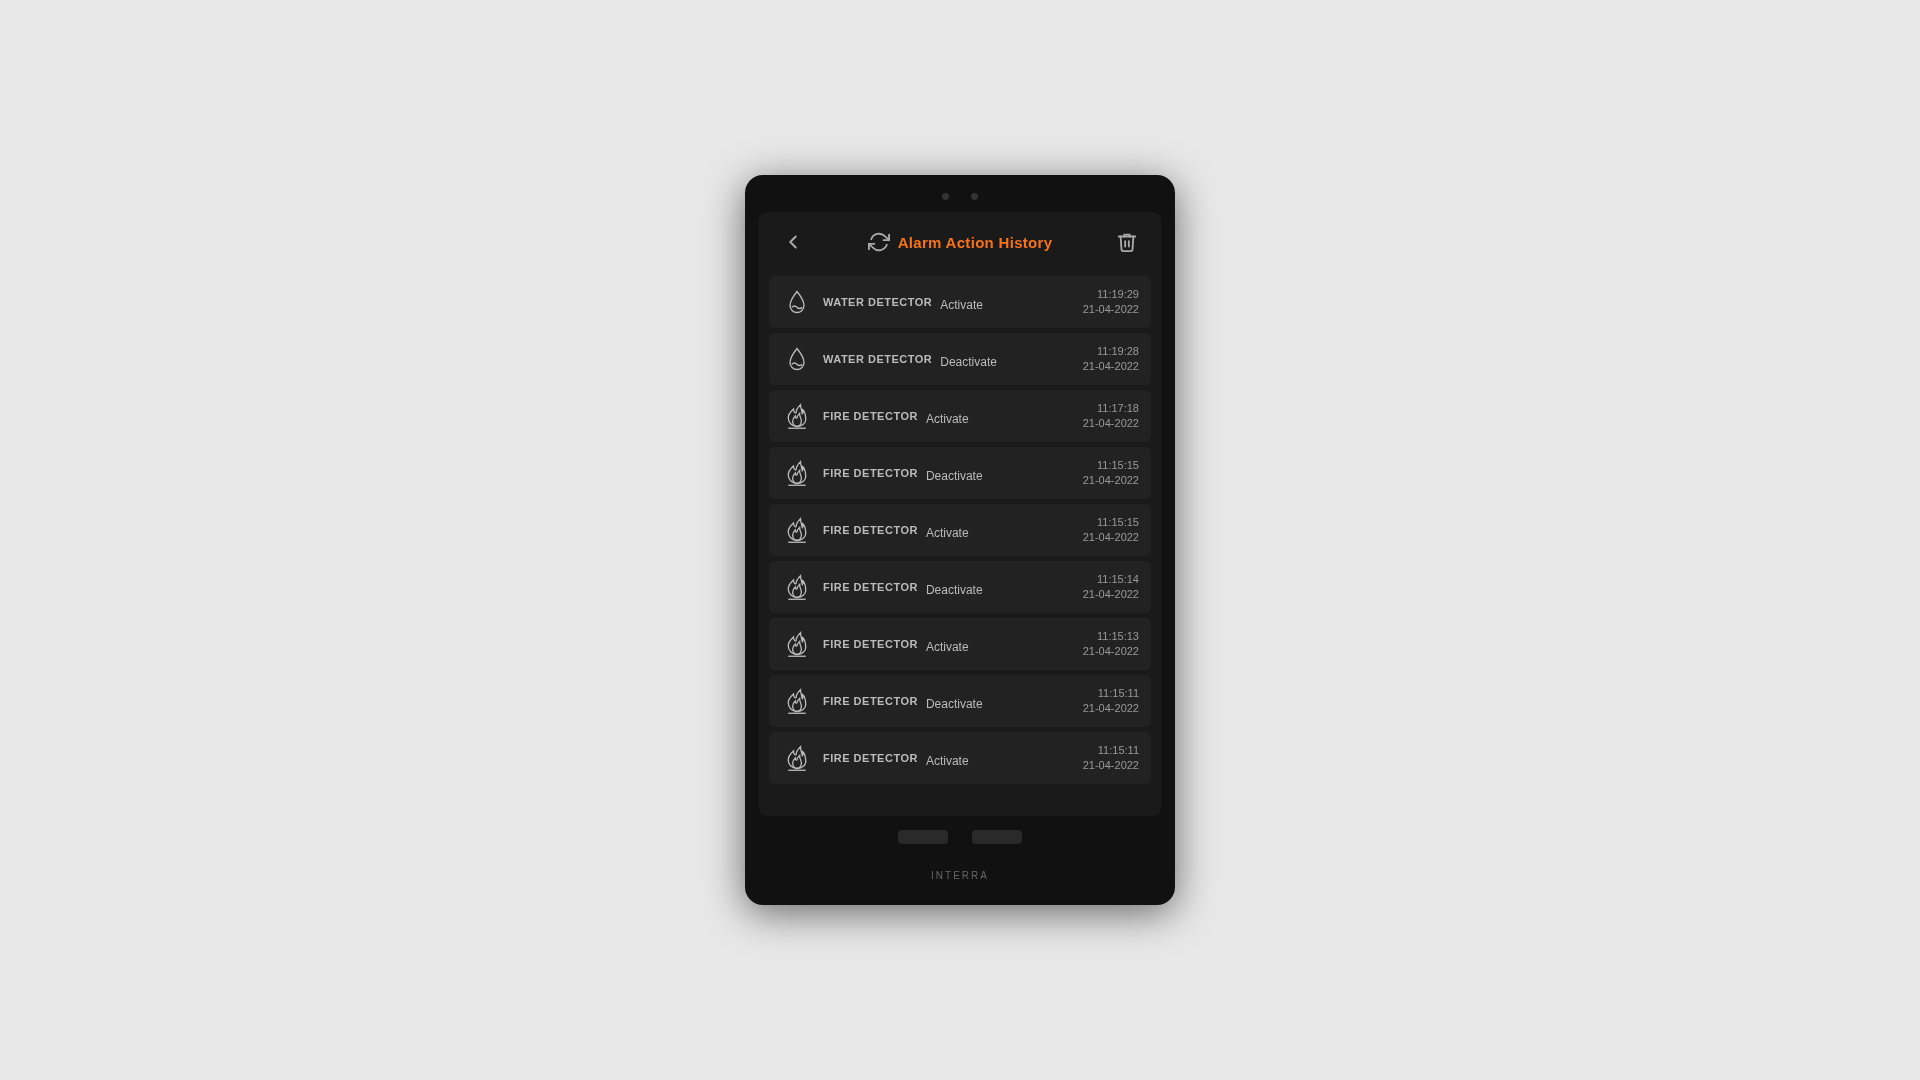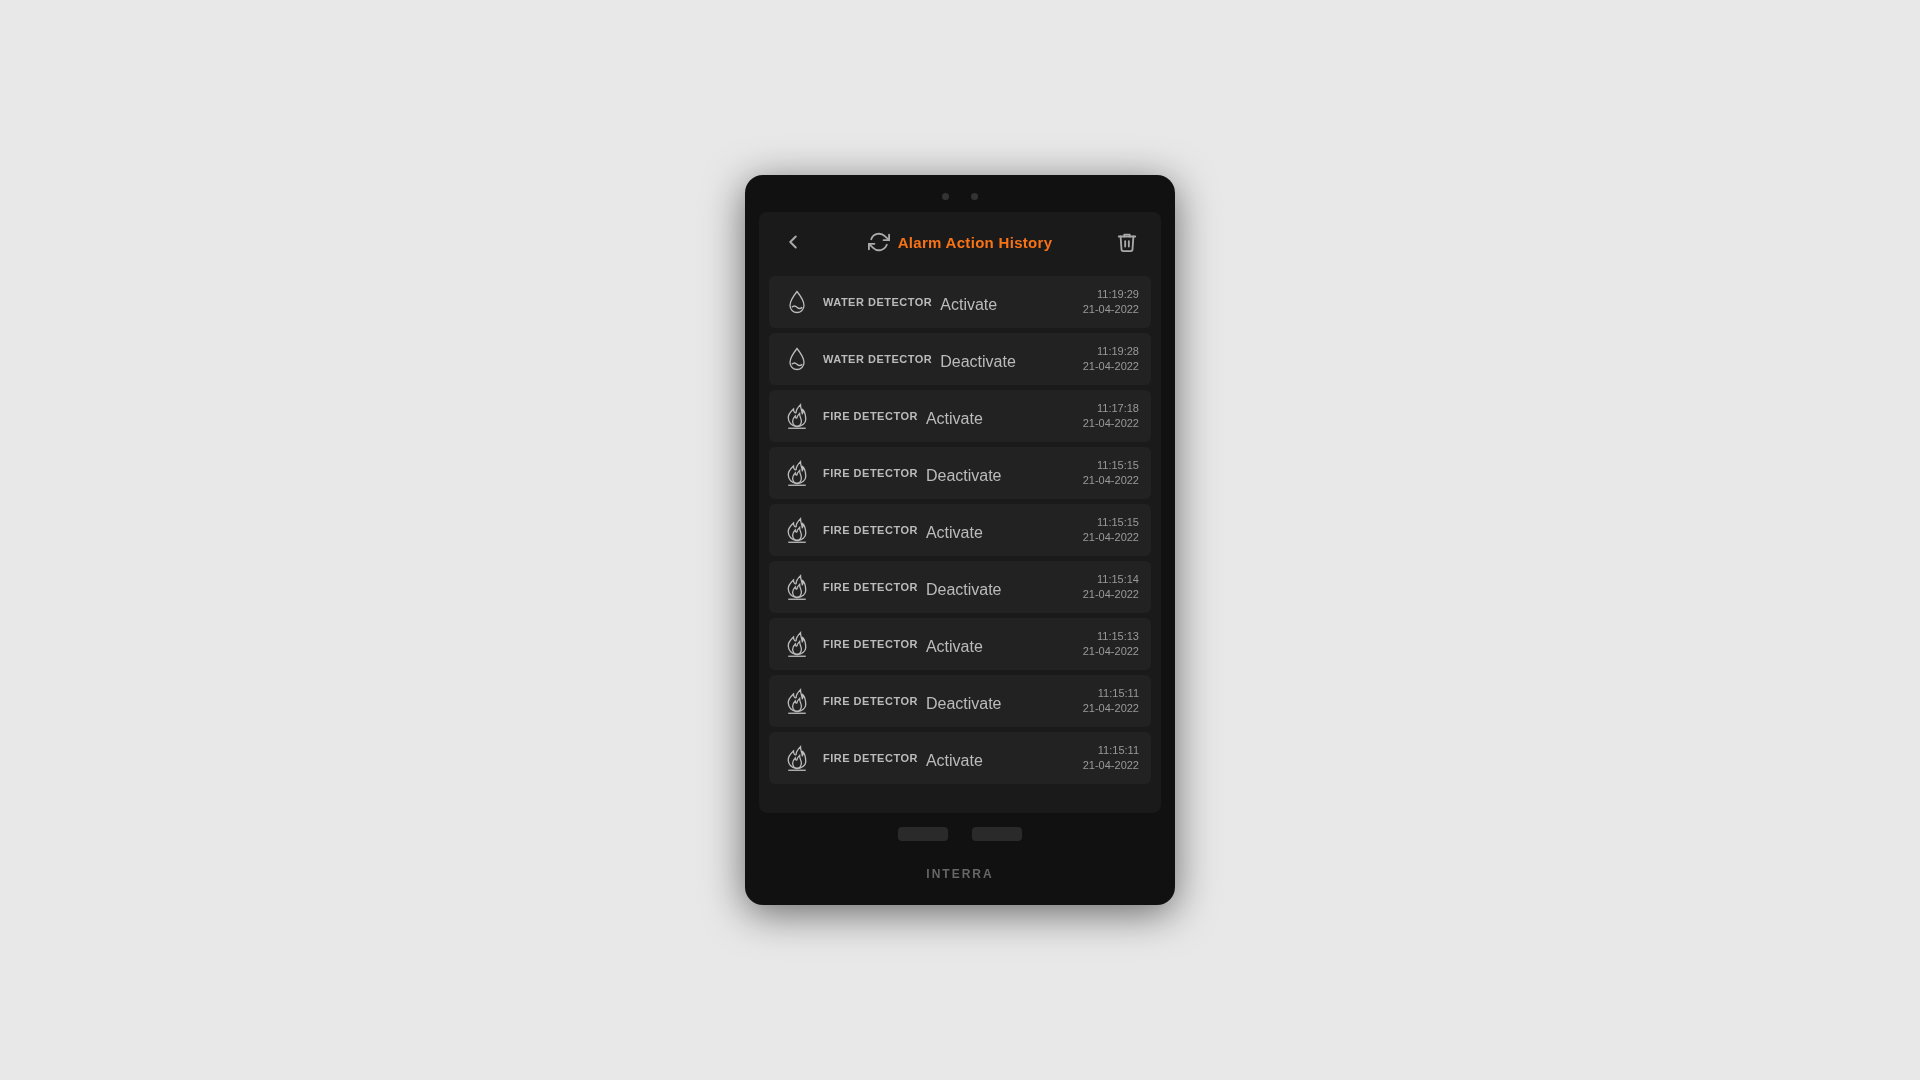--- a/index.html
+++ b/index.html
@@ -115,21 +115,21 @@
     .item-name {
       color: #bbb;
       font-size: 11px;
       font-weight: 600;
       letter-spacing: 0.5px;
       min-width: 72px;
     }
 
     .item-action {
       color: #bbb;
-      font-size: 16px;
+      font-size: 12px;
       min-width: 62px;
       margin-top: 6px;
     }
 
     .item-time {
       color: #999;
       font-size: 11px;
       text-align: right;
       line-height: 1.4;
       margin-left: auto;
@@ -147,24 +147,24 @@
 
     .bottom-btn {
       width: 50px;
       height: 14px;
       background: #2a2a2a;
       border-radius: 4px;
     }
 
     .brand {
       color: #666;
-      font-size: 12px;
+      font-size: 10px;
       letter-spacing: 2px;
       margin-top: 26px;
-      font-weight: 700;
+      font-weight: 400;
     }
 
     
     svg {
       display: block;
     }
 
     .refresh-icon svg,
     .back-icon svg,
     .trash-icon svg {

